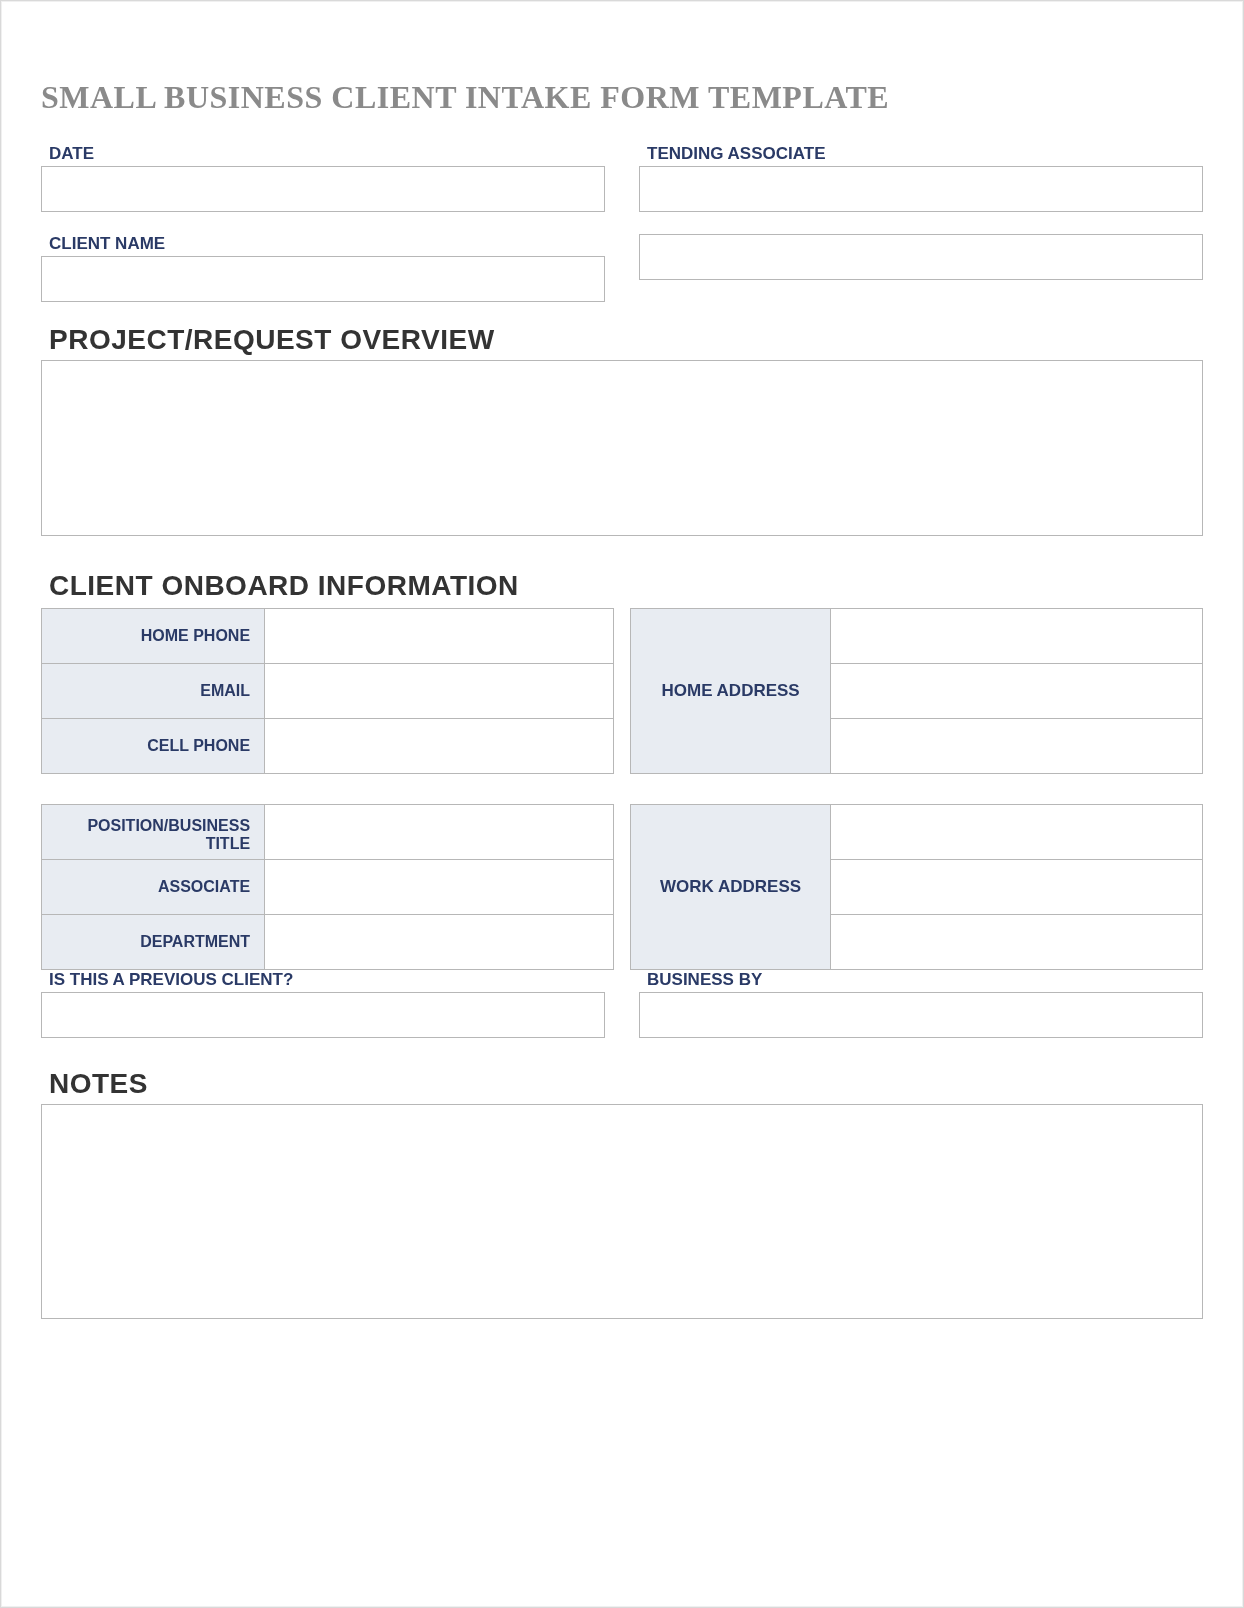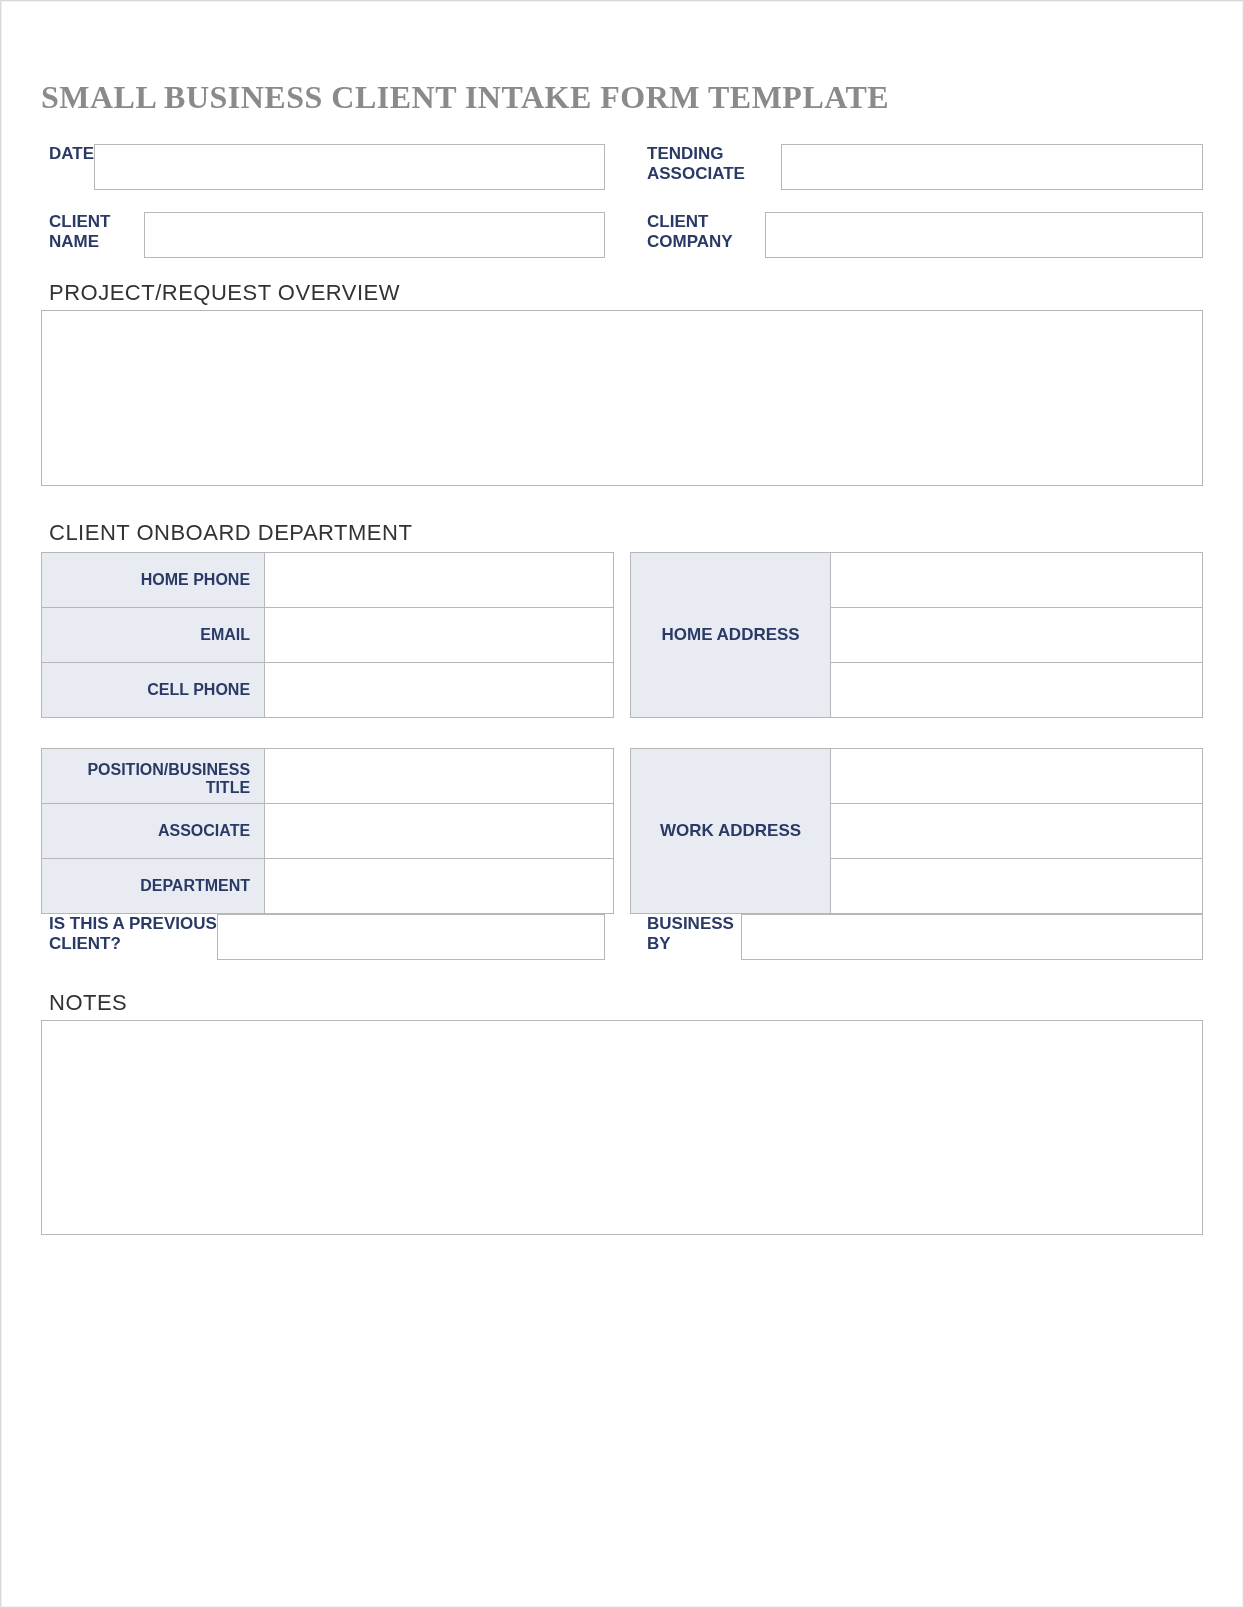--- a/index.html
+++ b/index.html
@@ -38,42 +38,42 @@
 
   
   .pair-row{
     display:flex;
     gap:34px;
     margin-bottom:22px;
   }
   .pair{
     flex:1;
     display:flex;
-    flex-direction:row;
+    flex-direction:column;
   }
   .lbl-bold{
     font-weight:700;
     font-size:17px;
     color:var(--navy);
     margin:0 0 2px 8px;
   }
   .inp{
     width:100%;
     height:46px;
     border:1px solid var(--grid);
     background:#fff;
   }
 
   
   .section-lbl{
-    font-size:22px;
+    font-size:28px;
     color:#333;
     letter-spacing:.5px;
     margin:18px 0 4px 8px;
-    font-weight:400;
+    font-weight:700;
   }
   .big-box{
     width:100%;
     height:176px;
     border:1px solid var(--grid);
     background:#fff;
   }
 
   
   .onboard-row{
@@ -139,29 +139,28 @@
       <div class="inp"></div>
     </div>
   </div>
 
   <div class="pair-row">
     <div class="pair">
       <div class="lbl-bold">CLIENT NAME</div>
       <div class="inp"></div>
     </div>
     <div class="pair">
-      <div class="lbl-bold">CLIENT COMPANY</div>
       <div class="inp"></div>
     </div>
   </div>
 
   <div class="section-lbl">PROJECT/REQUEST OVERVIEW</div>
   <div class="big-box"></div>
 
-  <div class="section-lbl" style="margin-top:34px;">CLIENT ONBOARD DEPARTMENT</div>
+  <div class="section-lbl" style="margin-top:34px;">CLIENT ONBOARD INFORMATION</div>
 
   <div class="onboard-row">
     <table class="mini-grid">
       <tbody>
           <tr>
         <td class="shaded klabel">HOME PHONE</td>
         <td></td>
       </tr>
       <tr>
         <td class="shaded klabel">EMAIL</td>

